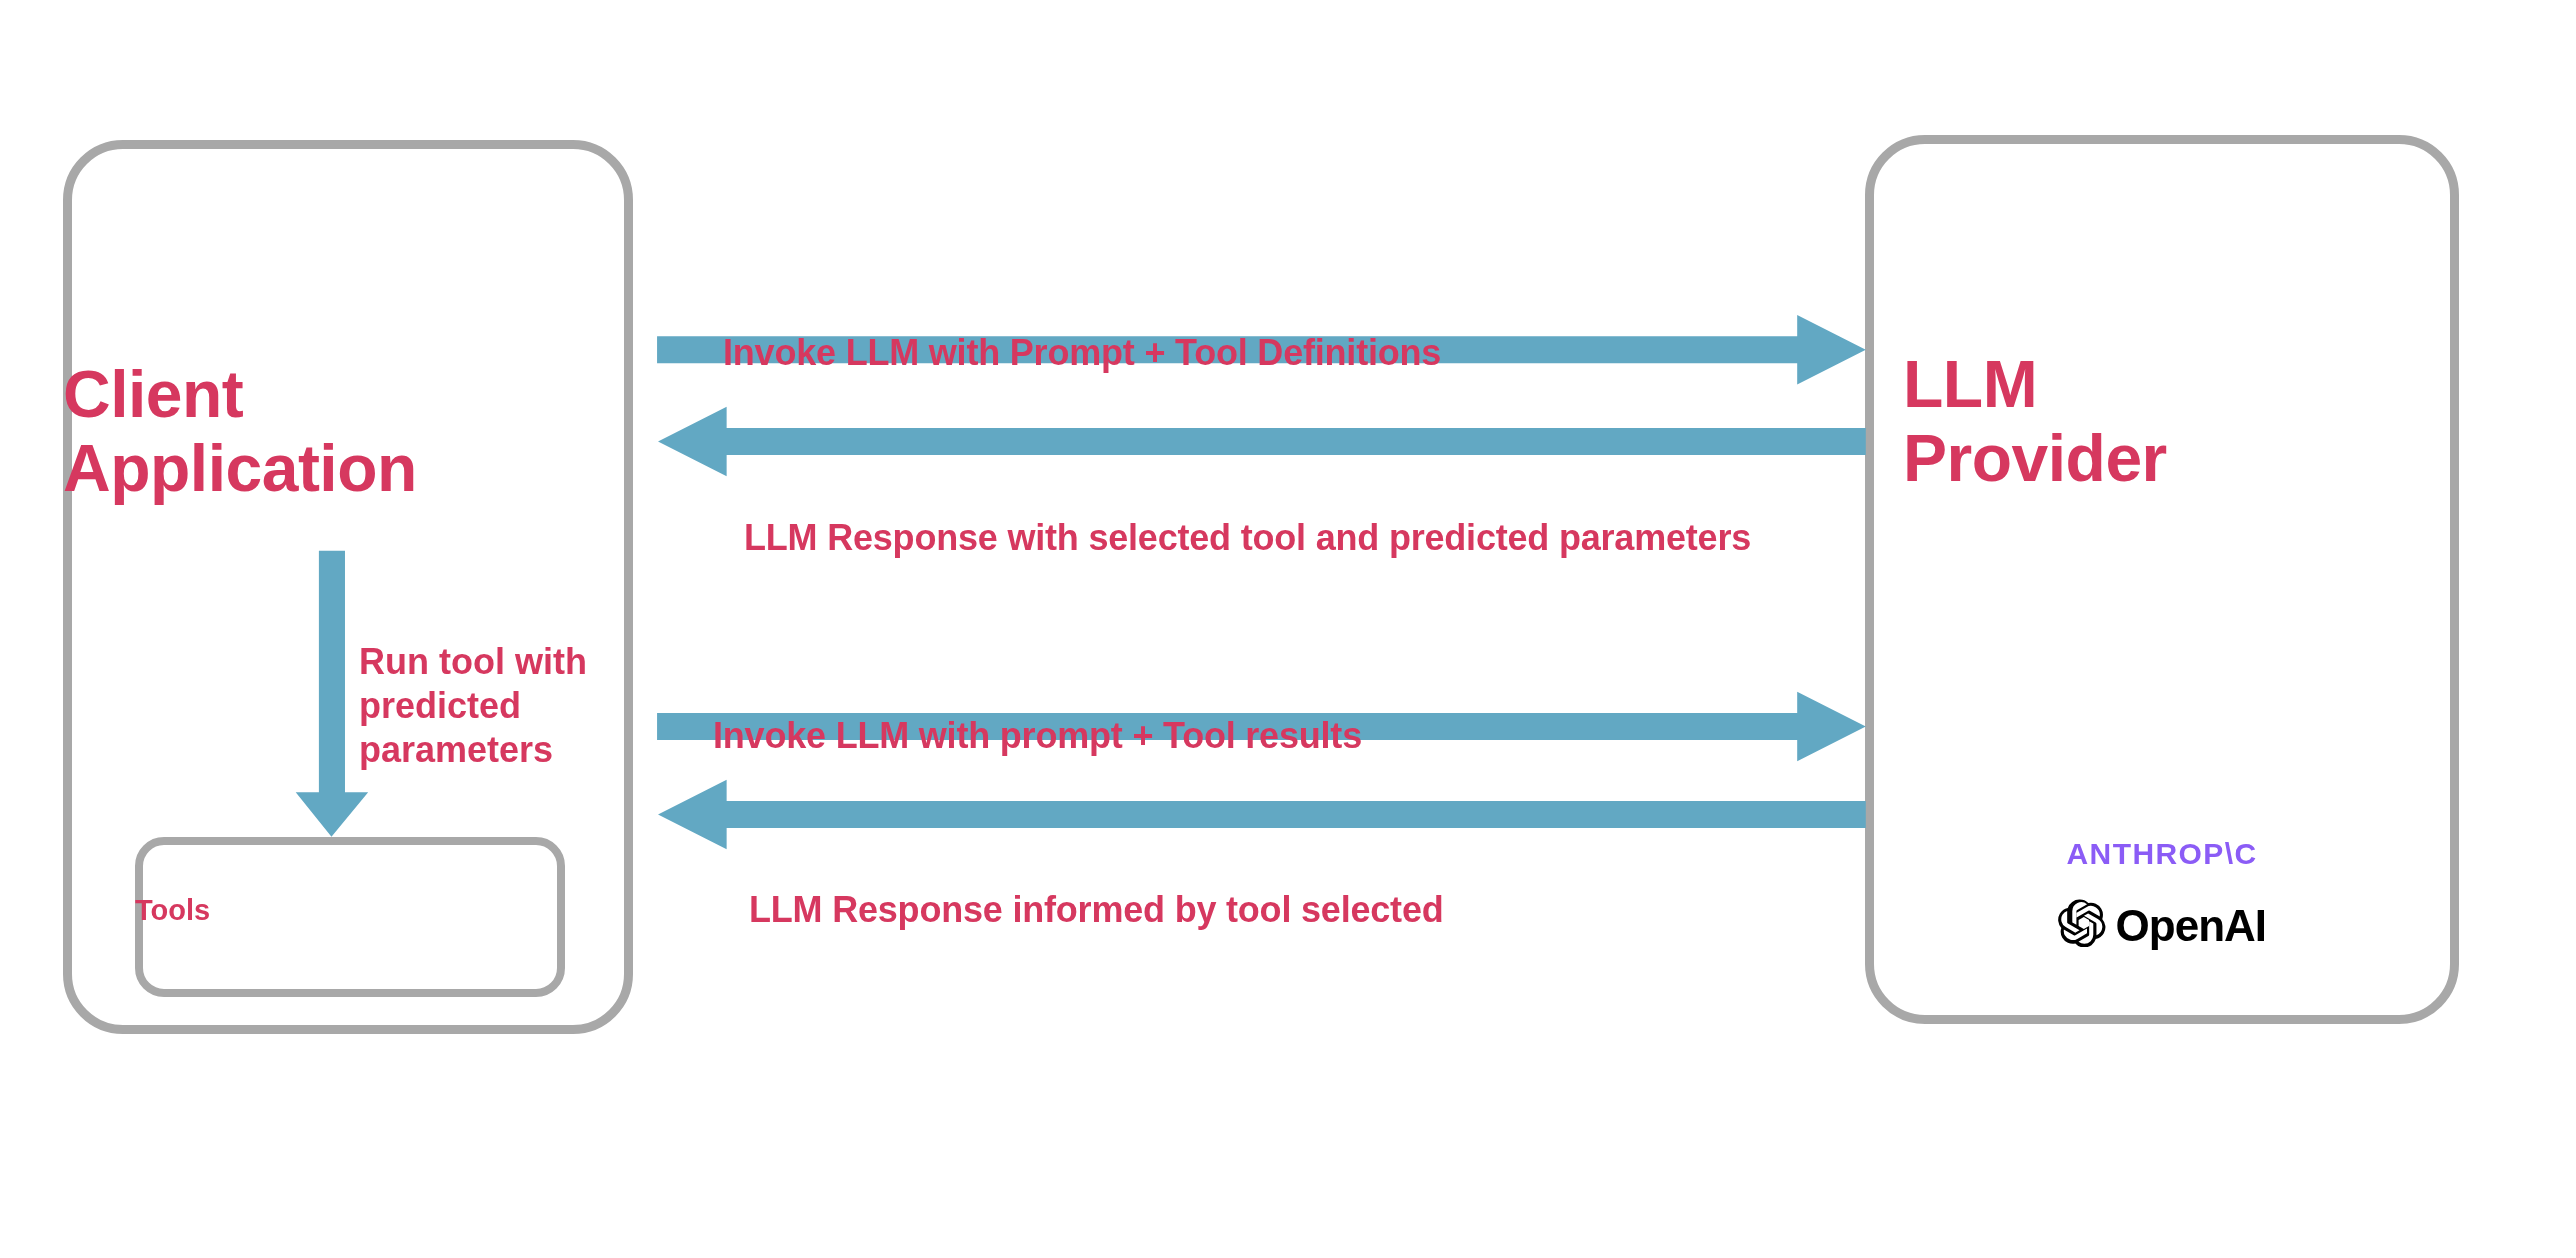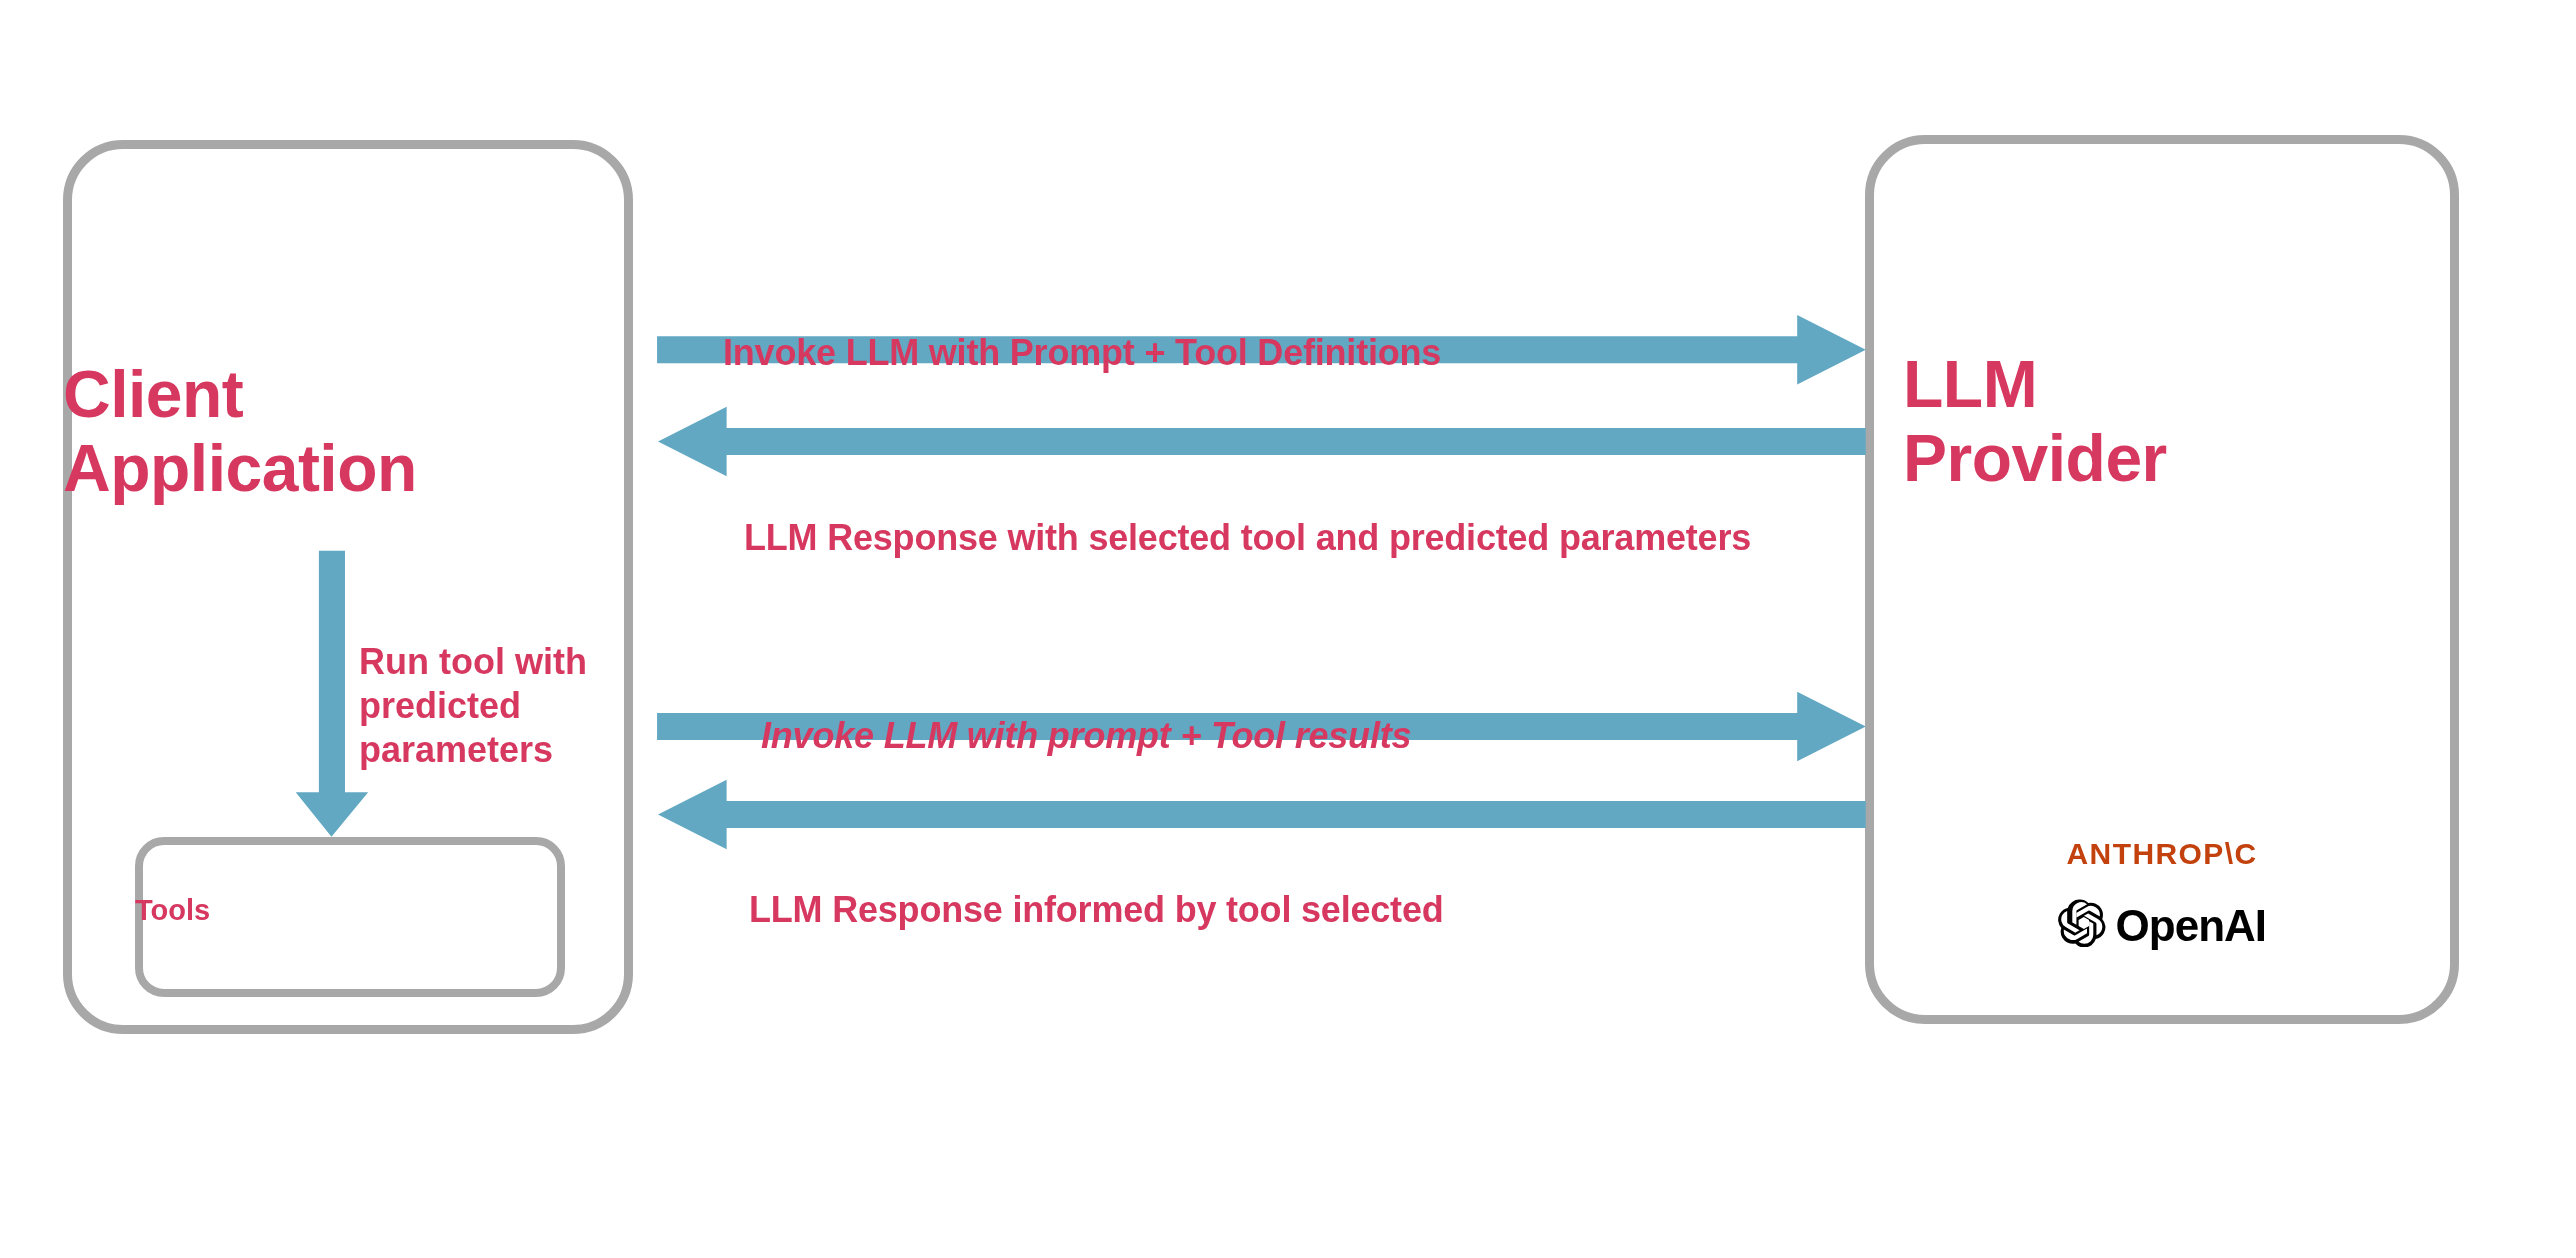--- a/index.html
+++ b/index.html
@@ -106,21 +106,21 @@
     color: #d6385f;
     font-weight: bold;
     font-size: 36px;
     white-space: nowrap;
     letter-spacing: -0.2px;
     margin-top: 48px;
   }
 
   #caption-invoke-1   { left: 723px; top: 284px; }
   #caption-response-1 { left: 744px; top: 469px; }
-  #caption-invoke-2   { left: 761px; top: 667px; font-style: italic; }
+  #caption-invoke-2   { left: 713px; top: 667px; }
   #caption-response-2 { left: 749px; top: 841px; }
 
   #caption-run-tool {
     position: absolute;
     left: 359px;
     top: 640px;
     width: 290px;
     color: #d6385f;
     font-weight: bold;
     font-size: 36px;
@@ -128,21 +128,21 @@
     white-space: pre-line;
   }
 
   
   #anthropic-logo {
     position: absolute;
     left: 1865px;
     top: 837px;
     width: 594px;
     text-align: center;
-    color: #c2410c;
+    color: #8b5cf6;
     font-size: 30px;
     font-weight: bold;
     letter-spacing: 1.4px;
   }
 
   #openai-logo {
     position: absolute;
     left: 1865px;
     top: 899px;
     width: 594px;

